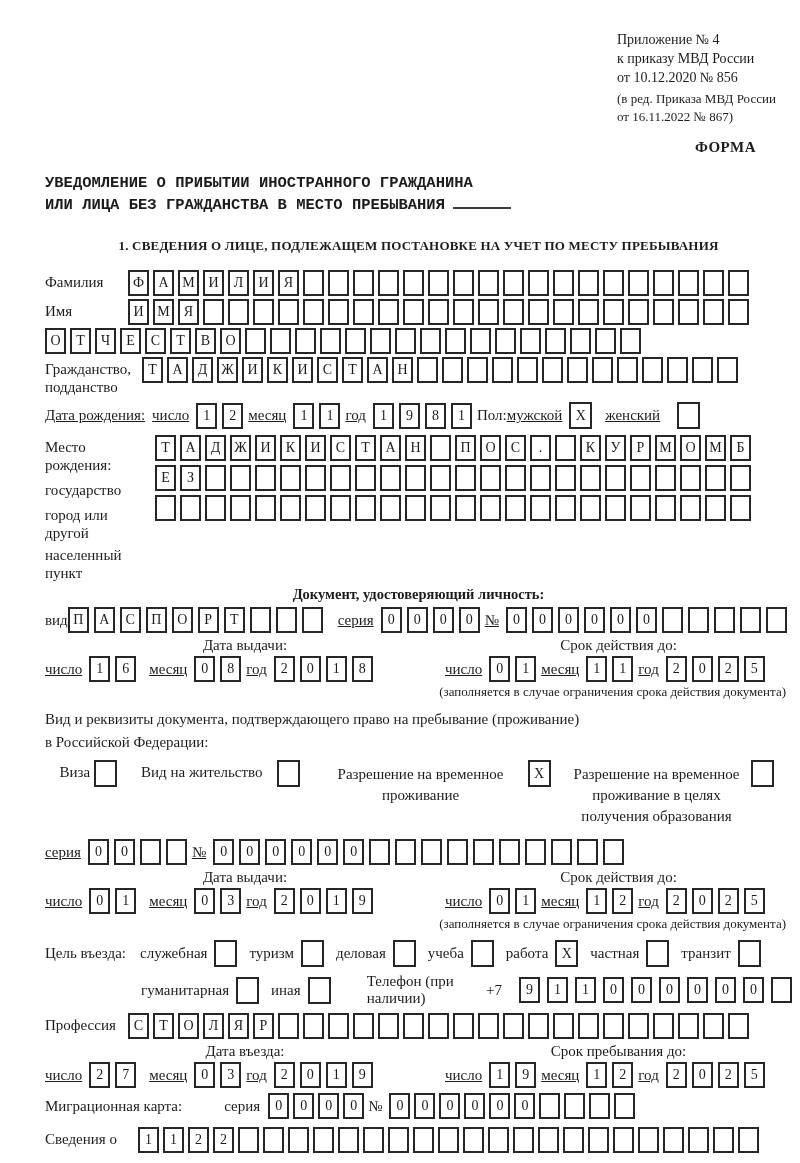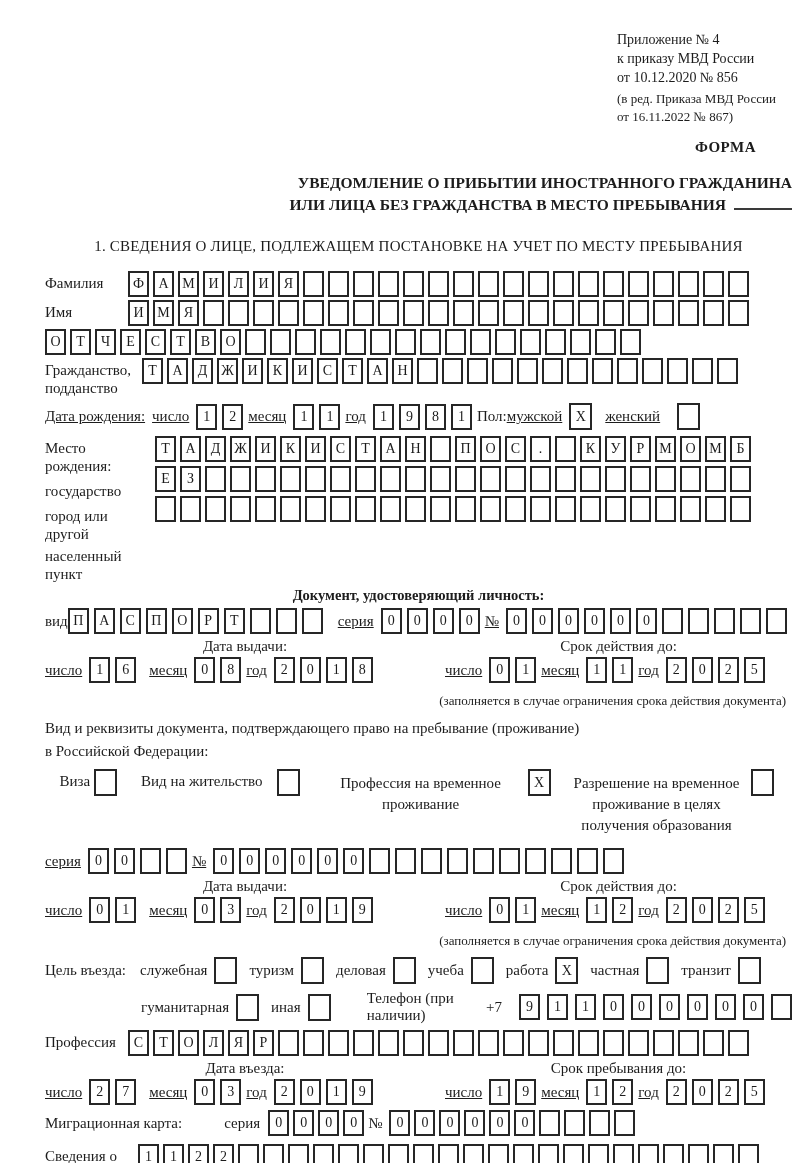--- a/index.html
+++ b/index.html
@@ -9,24 +9,24 @@
     color:#1c1c1c;
   }
   .page { padding:30px 8px 0 45px; }
 
   
   .appendix { margin-left:572px; font-size:14px; line-height:19px; }
   .appendix .amend { font-size:13px; line-height:18px; margin-top:3px; }
   .forma { text-align:right; padding-right:36px; font-weight:bold; font-size:15px; margin-top:13px; letter-spacing:0.5px; }
 
   
-  .title { text-align:right; font-weight:bold; font-size:15.5px; line-height:22px; margin-top:16px; }
+  .title { text-align:left; font-weight:bold; font-size:15.5px; line-height:22px; margin-top:16px;font-family:Liberation Mono, monospace; }
   .title-underline { display:inline-block; width:58px; border-bottom:2px solid #3a3a3a; height:13px; margin-left:8px; }
 
-  .section-heading { text-align:center; font-weight:normal; font-size:15px; margin-top:22px; letter-spacing:0.2px; }
+  .section-heading { text-align:center; font-weight:bold; font-size:13px; margin-top:22px; letter-spacing:0.2px; }
 
   .form-body { margin-top:16px; }
 
   
   .boxes { display:flex; flex-wrap:nowrap; }
   .cell {
     display:inline-flex; align-items:center; justify-content:center;
     width:21px; height:26px; box-sizing:border-box;
     border:2px solid #262626; margin-right:4px;
     font-size:14px; flex:0 0 auto; background:#fff;
@@ -43,21 +43,21 @@
 
   
   .datepair { display:flex; margin-top:4px; }
   .datehalf-l { width:400px; }
   .datehalf-r { flex:1; }
   .dateheading { text-align:center; font-size:15px; margin-bottom:2px; }
   .dline { display:flex; align-items:center; font-size:15px; }
   .dline .cell { margin-right:5px; }
   .dl-gap { margin-right:7px;text-decoration:underline; }
 
-  .note-right { text-align:right; font-size:13px; padding-right:6px; margin-top:10px; }
+  .note-right { text-align:right; font-size:13px; padding-right:6px; margin-top:2px; }
 
   .intro { font-size:15px; line-height:23px; margin-top:8px; }
 
   .permit-row { display:flex; align-items:flex-start; margin-top:6px; font-size:15px;justify-content:center; }
   .permit-opt { display:flex; align-items:flex-start; }
   .permit-opt .opt-label { padding-top:4px; }
   .opt-center { text-align:center; line-height:21px; }
 
   .purpose-row { display:flex; align-items:center; font-size:15px; margin-top:8px; }
   .purpose-row .cell { margin-left:7px; margin-right:0; }
@@ -438,21 +438,21 @@
             <span class="cell"></span>
           </span>
       </div>
       <div class="permit-opt" style="margin-left:20px;">
         <span class="opt-label">Вид на жительство</span>
         <span class="boxes cb" style="margin-left:14px;">
             <span class="cell"></span>
           </span>
       </div>
       <div class="permit-opt" style="margin-left:18px;">
-        <span class="opt-label opt-center" style="width:198px;">Профессия на временное проживание</span>
+        <span class="opt-label opt-center" style="width:198px;">Разрешение на временное проживание</span>
         <span class="boxes cb" style="margin-left:8px;">
             <span class="cell">X</span>
           </span>
       </div>
       <div class="permit-opt" style="margin-left:14px;">
         <span class="opt-label opt-center" style="width:176px;">Разрешение на временное проживание в целях получения образования</span>
         <span class="boxes cb" style="margin-left:6px;">
             <span class="cell"></span>
           </span>
       </div>

